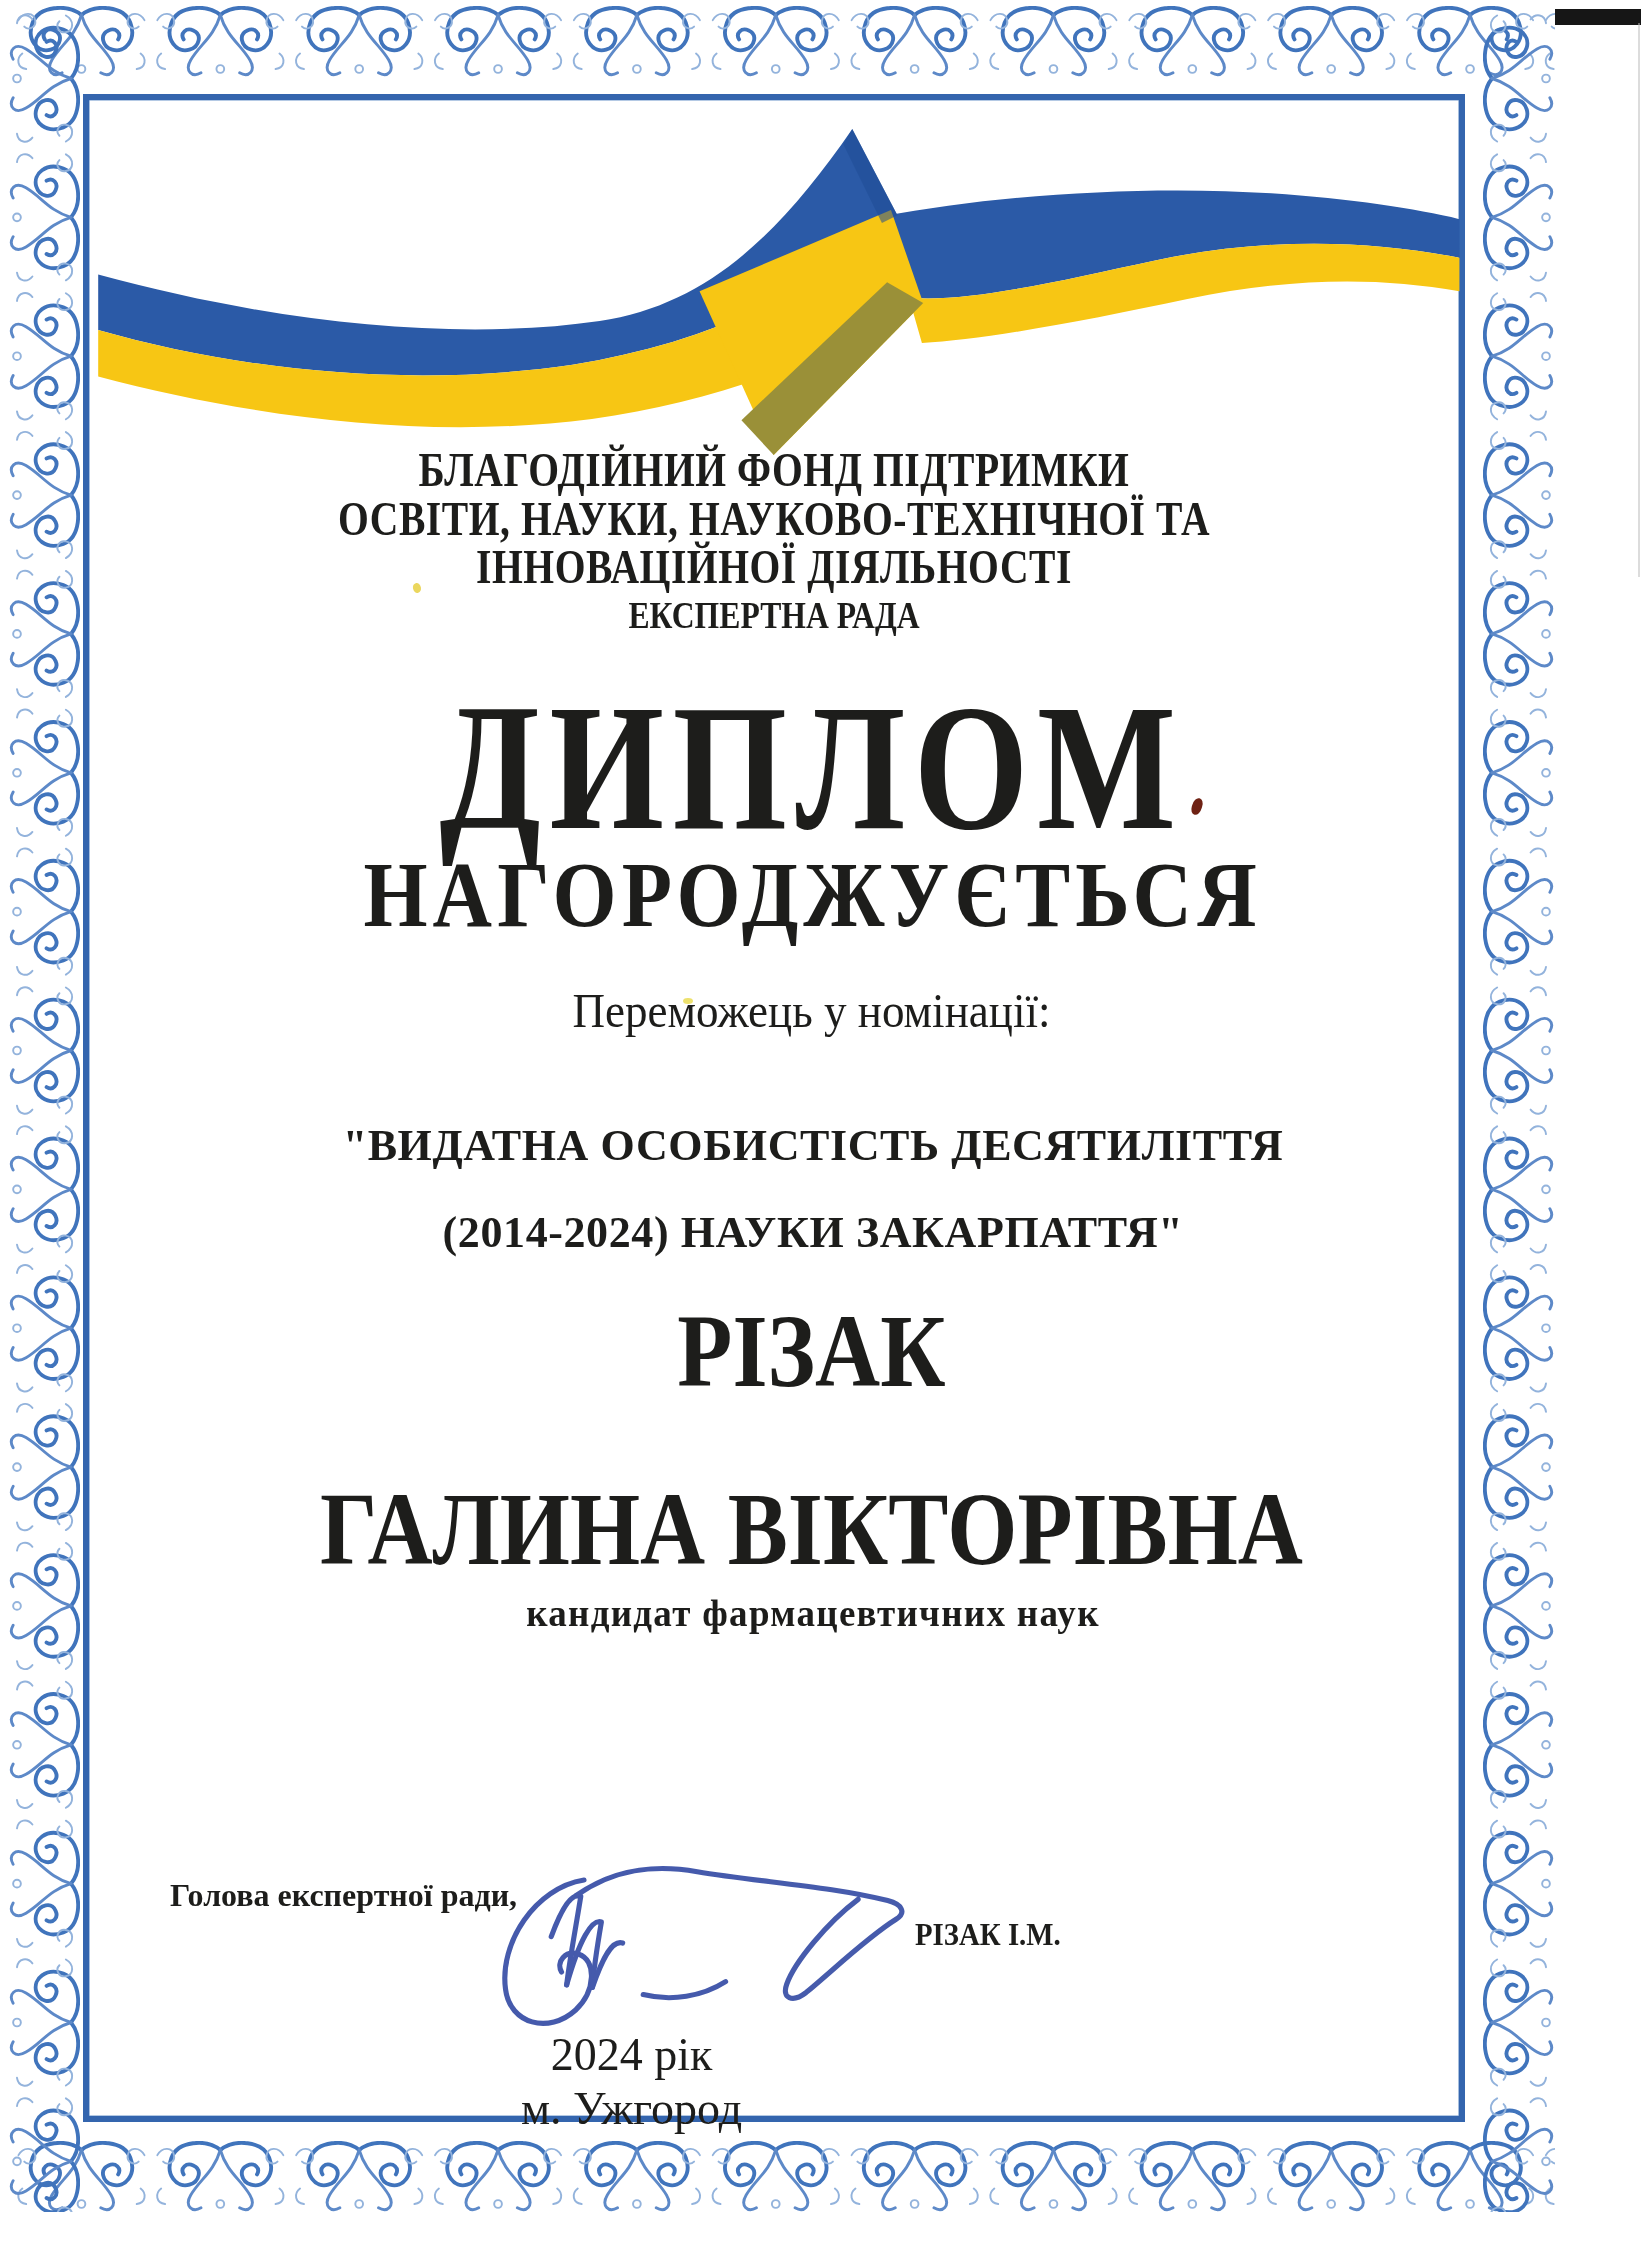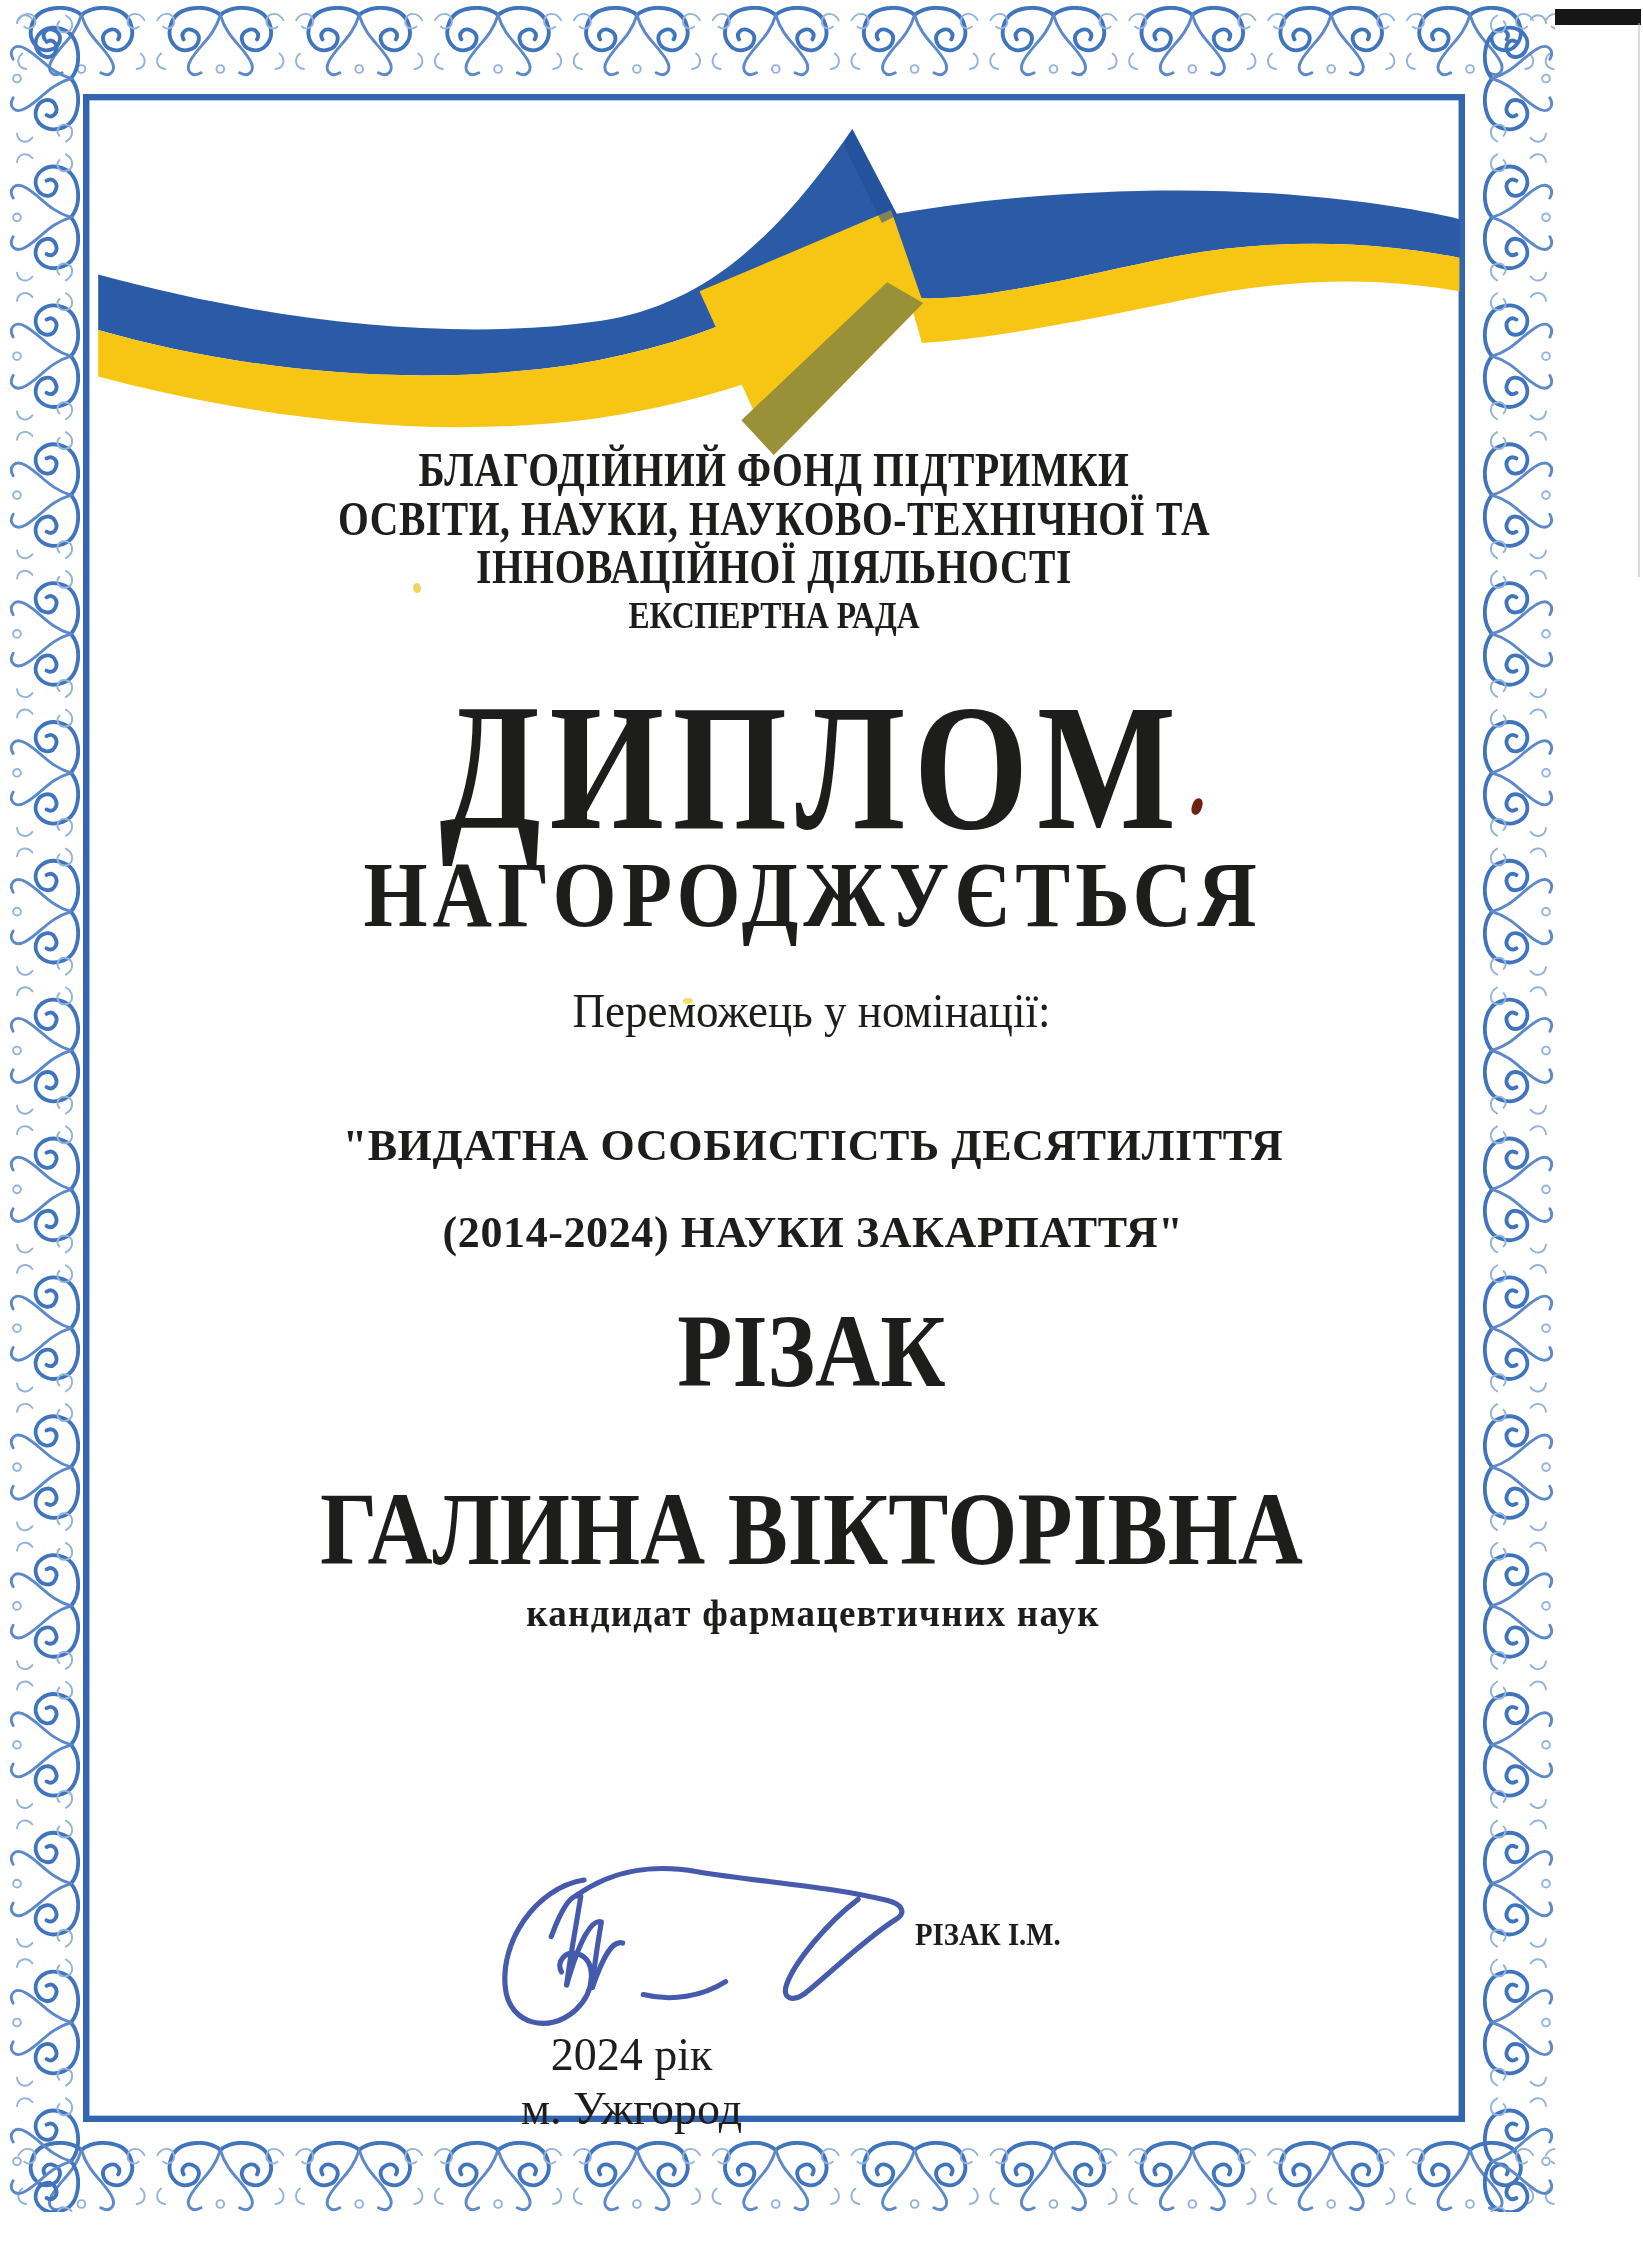--- a/index.html
+++ b/index.html
@@ -174,20 +174,21 @@
 
 <div class="row t-intro shift">Переможець у номінації:</div>
 <div class="row t-nom1 shift">"ВИДАТНА ОСОБИСТІСТЬ ДЕСЯТИЛІТТЯ</div>
 <div class="row t-nom2 shift">(2014-2024) НАУКИ ЗАКАРПАТТЯ"</div>
 
 <div class="row t-surname shift">РІЗАК</div>
 <div class="row t-given shift">ГАЛИНА ВІКТОРІВНА</div>
 <div class="row t-degree shift">кандидат фармацевтичних наук</div>
 
 <div class="role">
+  <div>Голова експертної ради,</div>
 </div>
 
 <svg class="abs" style="left:496px;top:1844px;width:445px;height:193px" viewBox="770 2860 690 300">
   <g fill="none" stroke="#3c52a8" stroke-width="8" stroke-linecap="round" stroke-linejoin="round" opacity="0.95">
     <path d="M906,2916 C830,2928 774,3014 784,3086 C791,3140 851,3156 893,3118 C924,3089 926,3040 897,3031 C877,3025 862,3043 871,3059"></path>
     <path d="M855,3004 C872,2958 887,2936 901,2941 C893,2991 883,3043 879,3079"></path>
     <path d="M879,3079 C899,3009 918,2976 933,2981 C927,3016 921,3053 919,3083"></path>
     <path d="M919,3083 C936,3034 950,3009 966,3014"></path>
     <path d="M894,2940 C952,2899 1014,2891 1082,2903 C1178,2919 1292,2926 1378,2948 C1401,2954 1407,2967 1391,2977 C1346,3005 1289,3060 1251,3091 C1230,3107 1213,3100 1221,3078 C1233,3044 1284,2982 1332,2946"></path>
     <path d="M998,3094 C1042,3105 1090,3097 1126,3074"></path>

